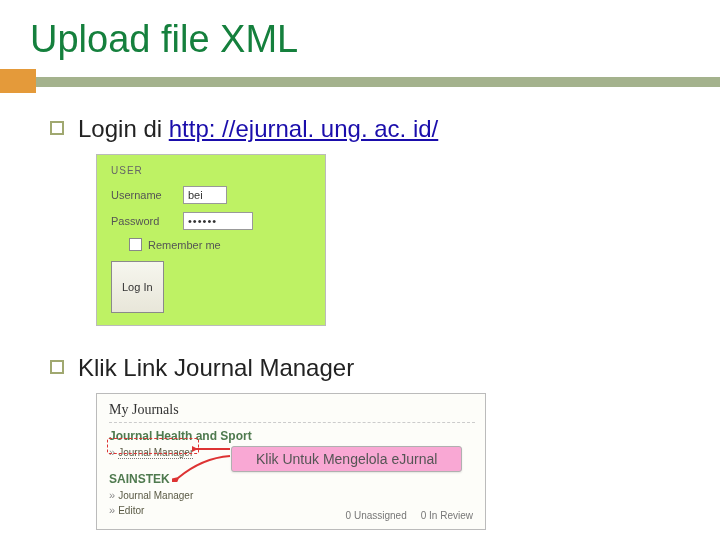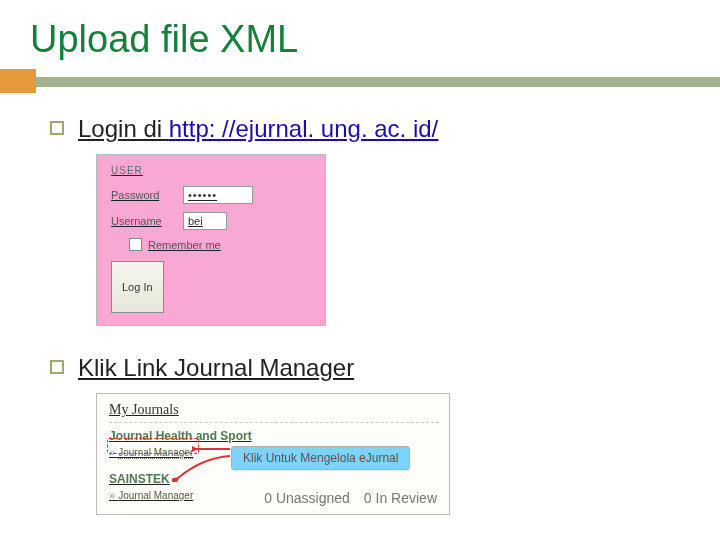--- a/index.html
+++ b/index.html
@@ -33,21 +33,21 @@
     left: 0; top: 0;
     width: 36px; height: 24px;
     background: #e49a3a;
   }
   .accent-green {
     position: absolute;
     left: 36px; right: 0;
     top: 8px; height: 10px;
     background: #a4b28d;
   }
-  .content { padding: 20px 8px 0 20px; text-decoration: underline; }
+  .content { padding: 20px 8px 0 20px; }
   .bullet-row {
     display: flex;
     align-items: flex-start;
     gap: 14px;
     margin-bottom: 10px;
     font-size: 24px;
     color: #222;
   }
   .bullet-mark {
     width: 14px; height: 14px;
@@ -56,21 +56,21 @@
     flex: 0 0 auto;
   }
   .bullet-text { line-height: 1.3; }
   .bullet-text a {
     color: #1a0dab;
     text-decoration: underline;
   }
   
   .panel {
     border: 1px solid #bbb;
-    background: #f9a8d4;
+    background: #bef264;
     margin: 6px 0 26px 46px;
     font-family: Verdana, Arial, sans-serif;
     font-size: 11px;
     color: #555;
   }
   .panel1 { width: 230px; padding: 10px 12px 12px 14px; }
   .p1-heading { letter-spacing: 1px; margin-bottom: 10px; font-size: 10px; color: #666; }
   .p1-row { display: flex; align-items: center; gap: 10px; margin-bottom: 8px; }
   .p1-label { width: 62px; color: #555; }
   .p1-input {
@@ -86,37 +86,37 @@
   }
   .p1-btn {
     display: inline-block;
     border: 1px solid #8a8a8a;
     background: linear-gradient(#f6f6ee,#e8e6d9);
     padding: 19px 10px;
     font-size: 11px;
     color: #333;
   }
 
-  .panel2 { width: 354px; padding: 8px 10px 10px 12px; position: relative; background:#fdfdf9; }
+  .panel2 { width: 390px; padding: 8px 10px 10px 12px; position: relative; background:#fdfdf9; }
   .p2-my { font-family: Georgia, 'Times New Roman', serif; font-size: 14px; color: #333; margin-bottom: 4px; }
   .p2-hr { border-top: 1px dashed #ccc; margin: 2px 0 6px 0; }
   .p2-jname { color: #4f7a4f; font-size: 12px; font-weight: bold; margin-top: 6px; }
   .p2-link { color: #5a5a45; font-size: 10px; text-align: center; }
   .p2-linkrow { margin: 3px 0; }
   .p2-linkrow::before { content: "» "; color: #888; }
   .p2-link.active { border-bottom: 1px dotted #777; }
-  .p2-status { position: absolute; right: 12px; bottom: 8px; font-size: 14px; color: #777; display:flex; gap:14px;}
+  .p2-status { position: absolute; right: 12px; bottom: 8px; font-size: 10px; color: #777; display:flex; gap:14px;}
   .callout {
     position: absolute;
     left: 134px; top: 52px;
-    background: #7dd3fc;
+    background: #f9a8d4;
     border: 1px solid #b0b0b0;
     border-radius: 3px;
-    padding: 4px 11px;
-    font-size: 12px;
+    padding: 4px 24px;
+    font-size: 14px;
     color: #555;
     box-shadow: 0 1px 2px rgba(0,0,0,0.1);
   }
   .arrow1 {
     position: absolute;
     left: 95px; top: 48px;
     width: 40px; height: 14px;
   }
   .arrow1 svg { width: 100%; height: 100%; }
   .arrow2 {
@@ -148,26 +148,26 @@
     <div class="bullet-row">
       <div class="bullet-mark"></div>
       <div class="bullet-text">
         <span>Login di </span><a href="#">http: //ejurnal. ung. ac. id/</a>
       </div>
     </div>
 
     <div class="panel panel1">
       <div class="p1-heading">USER</div>
       <div class="p1-row">
+        <div class="p1-label">Username</div>
+        <div class="p1-input user">bei</div>
+      </div>
+      <div class="p1-row">
         <div class="p1-label">Password</div>
         <div class="p1-input pass">••••••</div>
-      </div>
-      <div class="p1-row">
-        <div class="p1-label">Username</div>
-        <div class="p1-input user">bei</div>
       </div>
       <div class="p1-remember">
         <div class="p1-check"></div>
         <span>Remember me</span>
       </div>
       <div class="p1-btn">Log In</div>
     </div>
 
     <div class="bullet-row">
       <div class="bullet-mark"></div>
@@ -175,20 +175,21 @@
     </div>
 
     <div class="panel panel2">
       <div class="p2-my">My Journals</div>
       <div class="p2-hr"></div>
       <div class="p2-jname">Journal Health and Sport</div>
       <div class="p2-linkrow"><span class="p2-link active">Journal Manager</span></div>
       <div class="dotted-target"></div>
       <div class="p2-jname" style="margin-top:14px">SAINSTEK</div>
       <div class="p2-linkrow"><span class="p2-link">Journal Manager</span></div>
+      <div class="p2-linkrow"><span class="p2-link">Editor</span></div>
 
       <div class="p2-status">
         <span>0 Unassigned</span>
         <span>0 In Review</span>
       </div>
 
       <div class="callout">Klik Untuk Mengelola eJurnal</div>
       <div class="arrow1">
         <svg viewBox="0 0 40 14">
             <defs>

